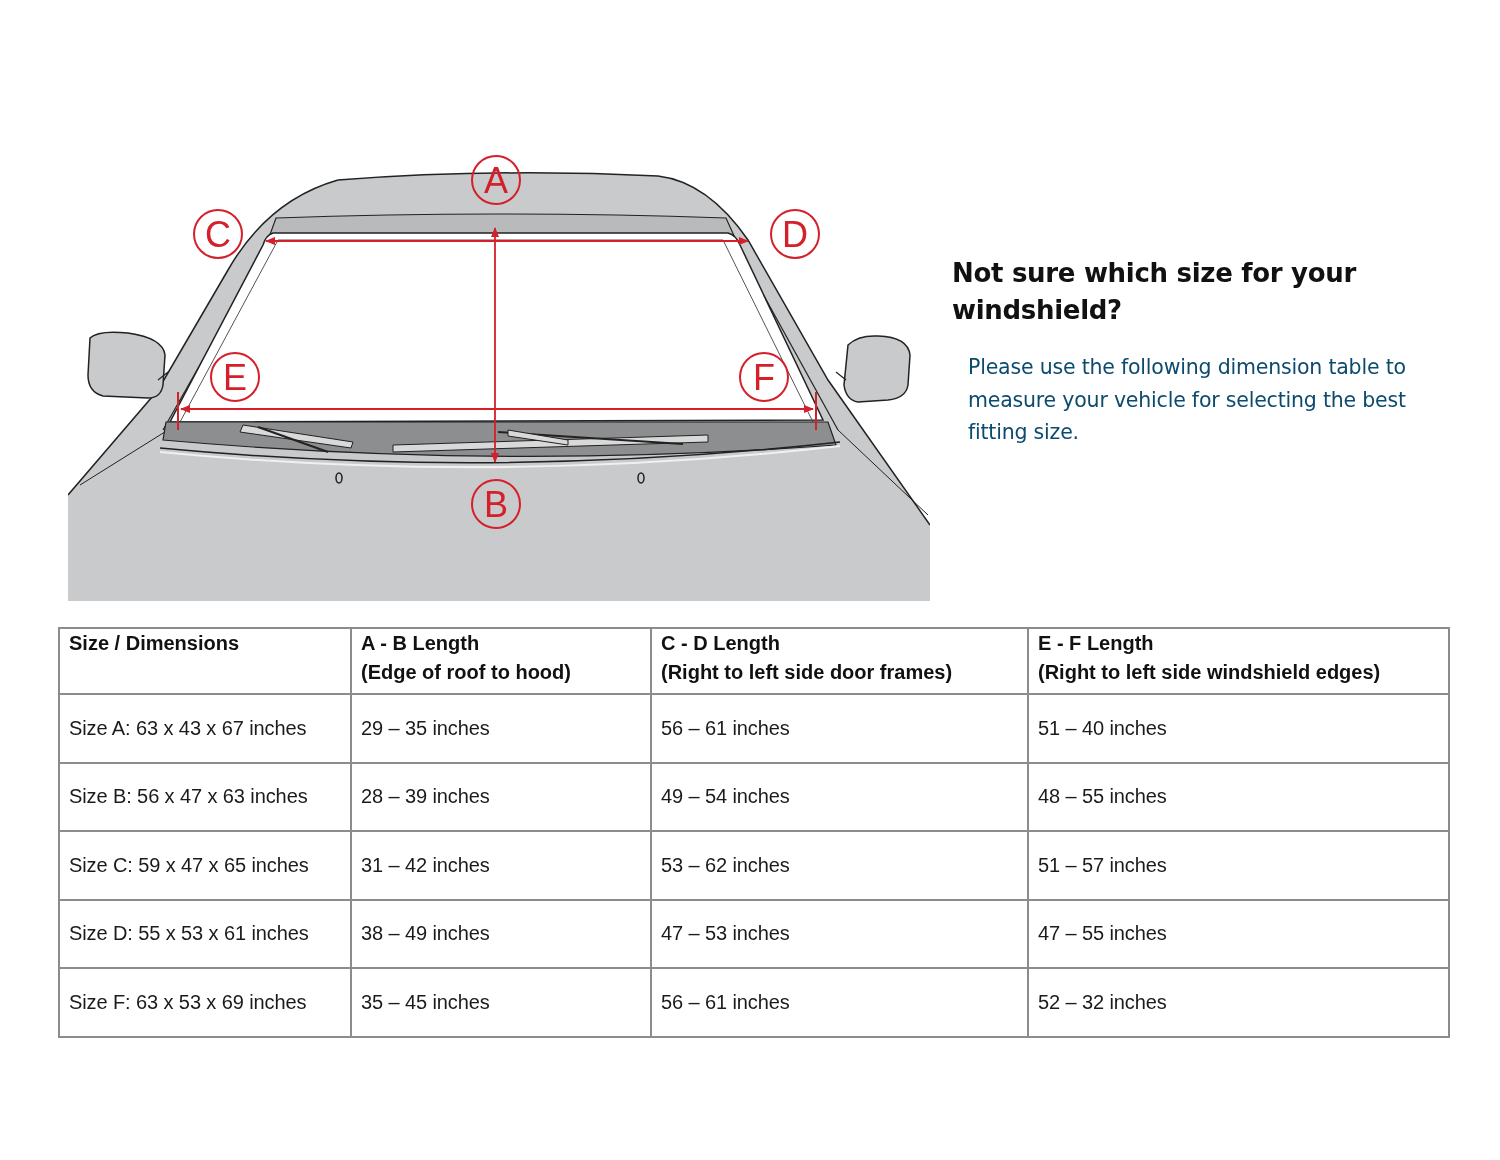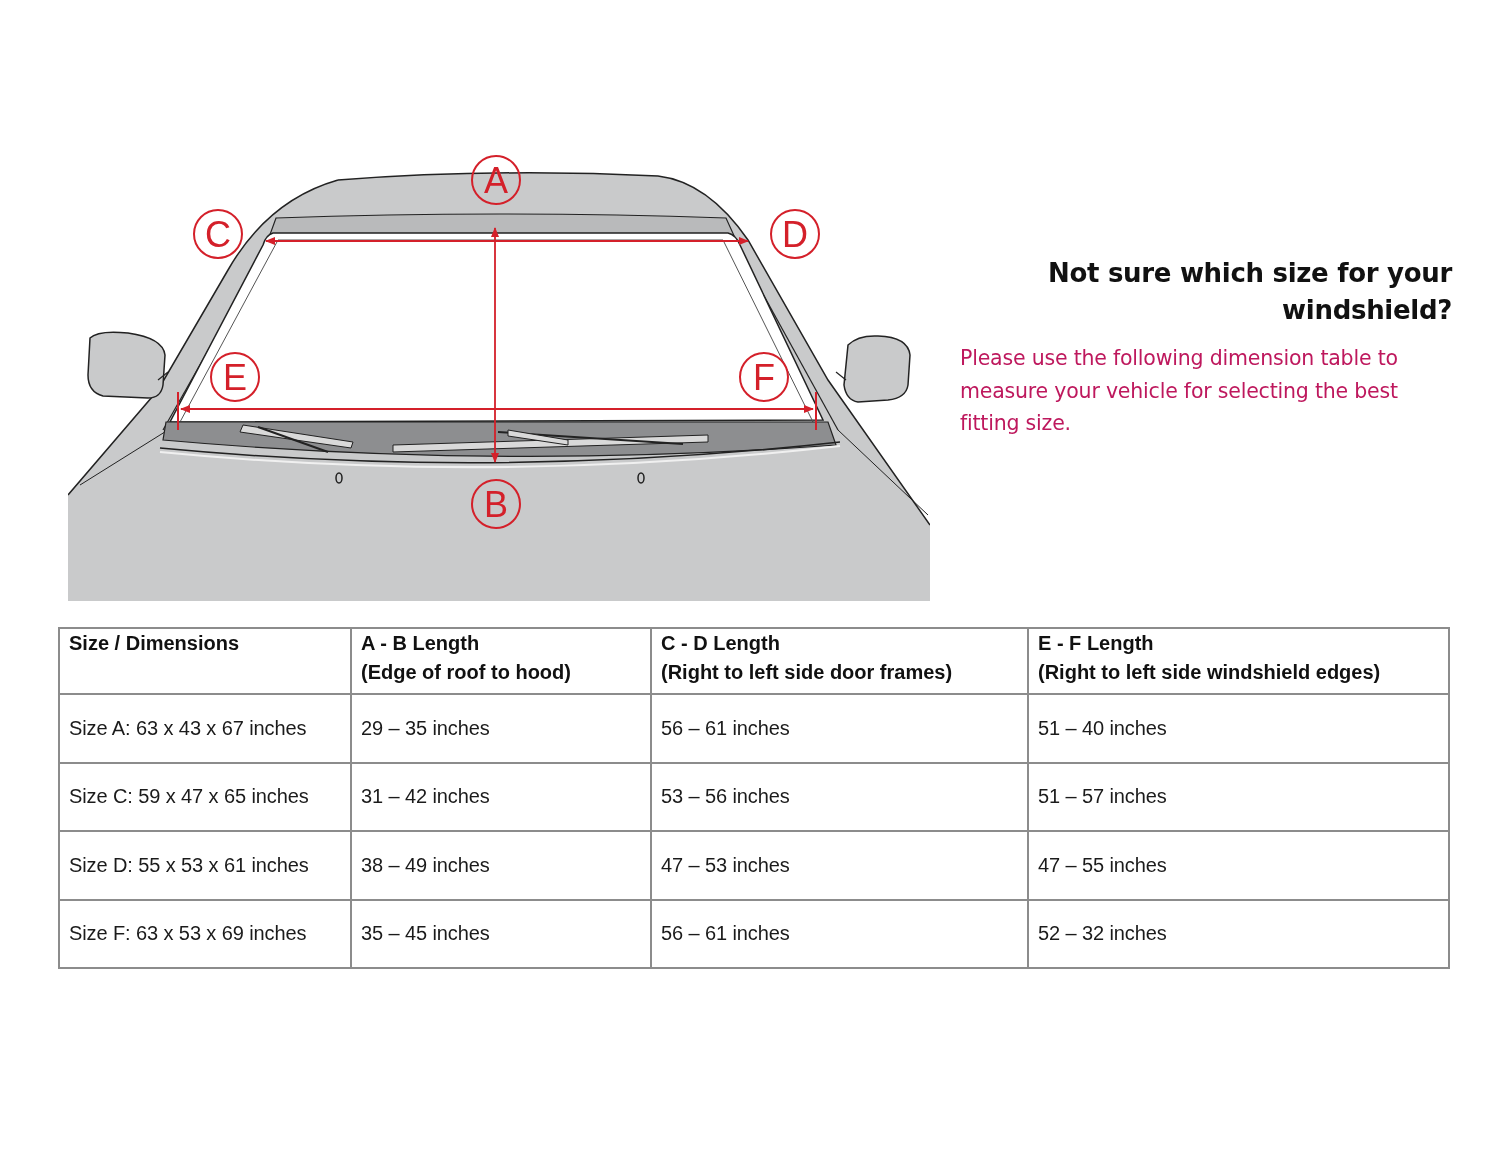--- a/index.html
+++ b/index.html
@@ -27,31 +27,30 @@
       position: absolute;
       left: 952px;
       top: 255px;
       width: 500px;
     }
     .info-title {
       font-family: "DejaVu Sans", sans-serif;
       font-weight: bold;
       font-size: 26px;
       line-height: 37px;
-      margin: 0 0 13px 0;
+      margin: 0 0 22px 0;
       color: #111;
       letter-spacing: -0.3px;
-      text-align: right;
     }
     .info-text {
       font-family: "DejaVu Sans", sans-serif;
       font-size: 20.5px;
       line-height: 32.5px;
-      color: #be185d;
-      margin: 8px;
+      color: #0c4a6e;
+      margin: 16px;
       width: 480px;
       letter-spacing: -0.2px;
     }
     table.sizes {
       position: absolute;
       left: 58px;
       top: 627px;
       width: 1392px;
       border-collapse: collapse;
       font-family: "Liberation Sans", sans-serif;
@@ -208,23 +207,29 @@
     </tr>
   </thead>
   <tbody>
     <tr>
       <td>Size A: 63 x 43 x 67 inches</td>
       <td>29 – 35 inches</td>
       <td>56 – 61 inches</td>
       <td>51 – 40 inches</td>
     </tr>
     <tr>
+      <td>Size B: 56 x 47 x 63 inches</td>
+      <td>28 – 39 inches</td>
+      <td>49 – 54 inches</td>
+      <td>48 – 55 inches</td>
+    </tr>
+    <tr>
       <td>Size C: 59 x 47 x 65 inches</td>
       <td>31 – 42 inches</td>
-      <td>53 – 56 inches</td>
+      <td>53 – 62 inches</td>
       <td>51 – 57 inches</td>
     </tr>
     <tr>
       <td>Size D: 55 x 53 x 61 inches</td>
       <td>38 – 49 inches</td>
       <td>47 – 53 inches</td>
       <td>47 – 55 inches</td>
     </tr>
     <tr>
       <td>Size F: 63 x 53 x 69 inches</td>

